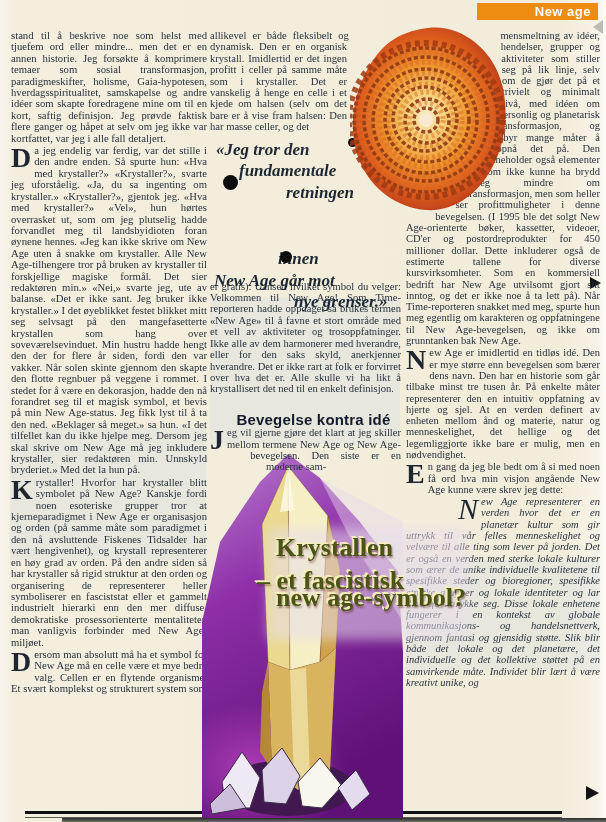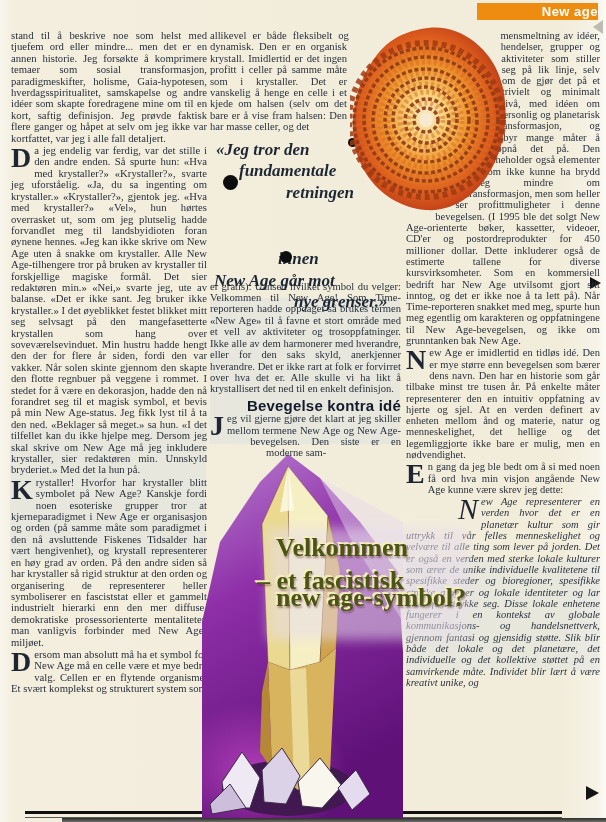--- a/index.html
+++ b/index.html
@@ -7,21 +7,21 @@
        font-family:"Liberation Serif", serif;
        background:#efead8;}
   .page{position:relative;width:606px;height:822px;
         background:linear-gradient(90deg,#f8f5ec 0,#f3eedd 14px,#f2edda 560px,#f6f2e6 596px,#fcfbf6 606px);}
   
   .tint{position:absolute;background:#cdd9e4;opacity:.28;pointer-events:none;}
   
   .banner{position:absolute;left:477px;top:3px;width:121px;height:17px;
           background:#ee8c12;color:#fff;
           font-family:"Liberation Sans",sans-serif;font-weight:bold;font-size:13px;
-          line-height:17px;text-align:right;box-sizing:border-box;
+          line-height:17px;text-align:right;padding-right:7px;box-sizing:border-box;
           letter-spacing:.5px;}
   
   .col{position:absolute;top:30px;color:#28313d;text-align:justify;overflow-wrap:break-word;}
   .col p{margin:0 0 1px 0;}
   .col1{left:11px;width:196px;font-size:10.7px;line-height:11.4px;}
   .col2{left:210px;width:191px;font-size:10.6px;line-height:11.4px;}
   .col3{left:406px;width:194px;font-size:10.5px;line-height:11.3px;}
   .dc{float:left;font-size:28px;line-height:23px;font-weight:bold;
       padding:1px 3px 0 0;color:#1d2631;}
   .dc.it{font-style:italic;font-weight:normal;font-size:30px;}
@@ -42,21 +42,21 @@
   .quote .ql{white-space:nowrap;}
   .q0{margin-left:6px;} .q1{margin-left:29px;} .q2{margin-left:76px;}
   .q3{margin-left:68px;margin-top:45px;} .q4{margin-left:4px;}  .q5{margin-left:84px;}
   .dot{position:absolute;background:#0d0d0d;border-radius:50%;}
   .dot1{left:138px;top:-1px;width:9px;height:9px;}
   .dot2{left:13px;top:36px;width:15px;height:15px;}
   .dot3{left:70px;top:112px;width:12px;height:12px;}
   
   .subhead{font-family:"Liberation Sans",sans-serif;font-weight:bold;
            font-size:15px;color:#121a2b;letter-spacing:.2px;
-           margin:5px 0 2px 16px;text-align:right;}
+           margin:19px 0 2px 16px;text-align:center;}
   
   .hl{position:absolute;white-space:nowrap;z-index:6;
       font-family:"Liberation Serif",serif;font-weight:bold;font-size:26px;
       color:#4a5417;
       text-shadow:-2px -2px 0 rgba(246,238,186,.95),-1px -1px 0 rgba(246,238,186,.9),1px 2px 2px rgba(80,30,15,.45);}
   .hl1{left:276px;top:533px;}
   .hl2{left:257px;top:566px;}
   .hl3{left:276px;top:583px;}
   .hl-haze{position:absolute;left:268px;top:528px;width:200px;height:112px;
       background:#e7ddeb;opacity:.55;filter:blur(6px);z-index:5;}
@@ -148,21 +148,21 @@
     <polygon points="86,14 78,60 92,58" fill="#fffbe8" opacity=".8"></polygon>
 
     <polygon points="20,330 40,300 58,326 48,356 24,356" fill="#efe9f4" stroke="#3c2b4a" stroke-width="1"></polygon>
     <polygon points="60,318 80,296 98,324 84,352 62,350" fill="#dcd2e8" stroke="#3c2b4a" stroke-width="1"></polygon>
     <polygon points="96,330 118,306 140,334 120,356 100,354" fill="#f9f6ee" stroke="#3c2b4a" stroke-width="1"></polygon>
     <polygon points="8,352 28,332 44,356 10,362" fill="#cdbfdc" stroke="#3c2b4a" stroke-width="1"></polygon>
     <polygon points="136,336 154,318 168,342 150,358" fill="#e4dbee" stroke="#3c2b4a" stroke-width="1"></polygon>
   </svg>
 
   <div class="hl-haze"></div>
-  <div class="hl hl1">Velkommen</div>
+  <div class="hl hl1">Krystallen</div>
   <div class="hl hl2">– et fascistisk</div>
   <div class="hl hl3">new age-symbol?</div>
 
   <div class="col col1">
     <p><span>stand til å beskrive noe som helst med tjuefem ord eller mindre... men det er en annen historie. Jeg forsøkte å komprimere temaer som sosial transformasjon, paradigmeskifter, holisme, Gaia-hypotesen, hverdagsspiritualitet, samskapelse og andre idéer som skapte foredragene mine om til en kort, saftig definisjon. Jeg prøvde faktisk flere ganger og håpet at selv om jeg ikke var kortfattet, var jeg i alle fall detaljert.</span></p>
     <p><span class="dc">D</span><span>a jeg endelig var ferdig, var det stille i den andre enden. Så spurte hun: «Hva med krystaller?» «Krystaller?», svarte jeg uforståelig. «Ja, du sa ingenting om krystaller.» «Krystaller?», gjentok jeg. «Hva med krystaller?» «Vel», hun hørtes overrasket ut, som om jeg plutselig hadde forvandlet meg til landsbyidioten foran øynene hennes. «Jeg kan ikke skrive om New Age uten å snakke om krystaller. Alle New Age-tilhengere tror på bruken av krystaller til forskjellige magiske formål. Det sier redaktøren min.» «Nei,» svarte jeg, ute av balanse. «Det er ikke sant. Jeg bruker ikke krystaller.» I det øyeblikket festet blikket mitt seg selvsagt på den mangefasetterte krystallen som hang over soveværelsevinduet. Min hustru hadde hengt den der for flere år siden, fordi den var vakker. Når solen skinte gjennom den skapte den flotte regnbuer på veggene i rommet. I stedet for å være en dekorasjon, hadde den nå forandret seg til et magisk symbol, et bevis på min New Age-status. Jeg fikk lyst til å ta den ned. «Beklager så meget.» sa hun. «I det tilfellet kan du ikke hjelpe meg. Dersom jeg skal skrive om New Age må jeg inkludere krystaller, sier redaktøren min. Unnskyld bryderiet.» Med det la hun på.</span></p>
     <p><span class="dc">K</span><span>rystaller! Hvorfor har krystaller blitt symbolet på New Age? Kanskje fordi noen esoteriske grupper tror at kjerneparadigmet i New Age er organisasjon og orden (på samme måte som paradigmet i den nå avsluttende Fiskenes Tidsalder har vært hengivenhet), og krystall representerer en høy grad av orden. På den andre siden så har krystaller så rigid struktur at den orden og organisering de representerer heller symboliserer en fasciststat eller et gammelt industrielt hierarki enn den mer diffuse, demokratiske prosessorienterte mentaliteten man vanligvis forbinder med New Age-miljøet.</span></p>
     <p><span class="dc">D</span><span>ersom man absolutt må ha et symbol for New Age må en celle være et mye bedre valg. Cellen er en flytende organisme. Et svært komplekst og strukturert system som</span></p>
   </div>
 

